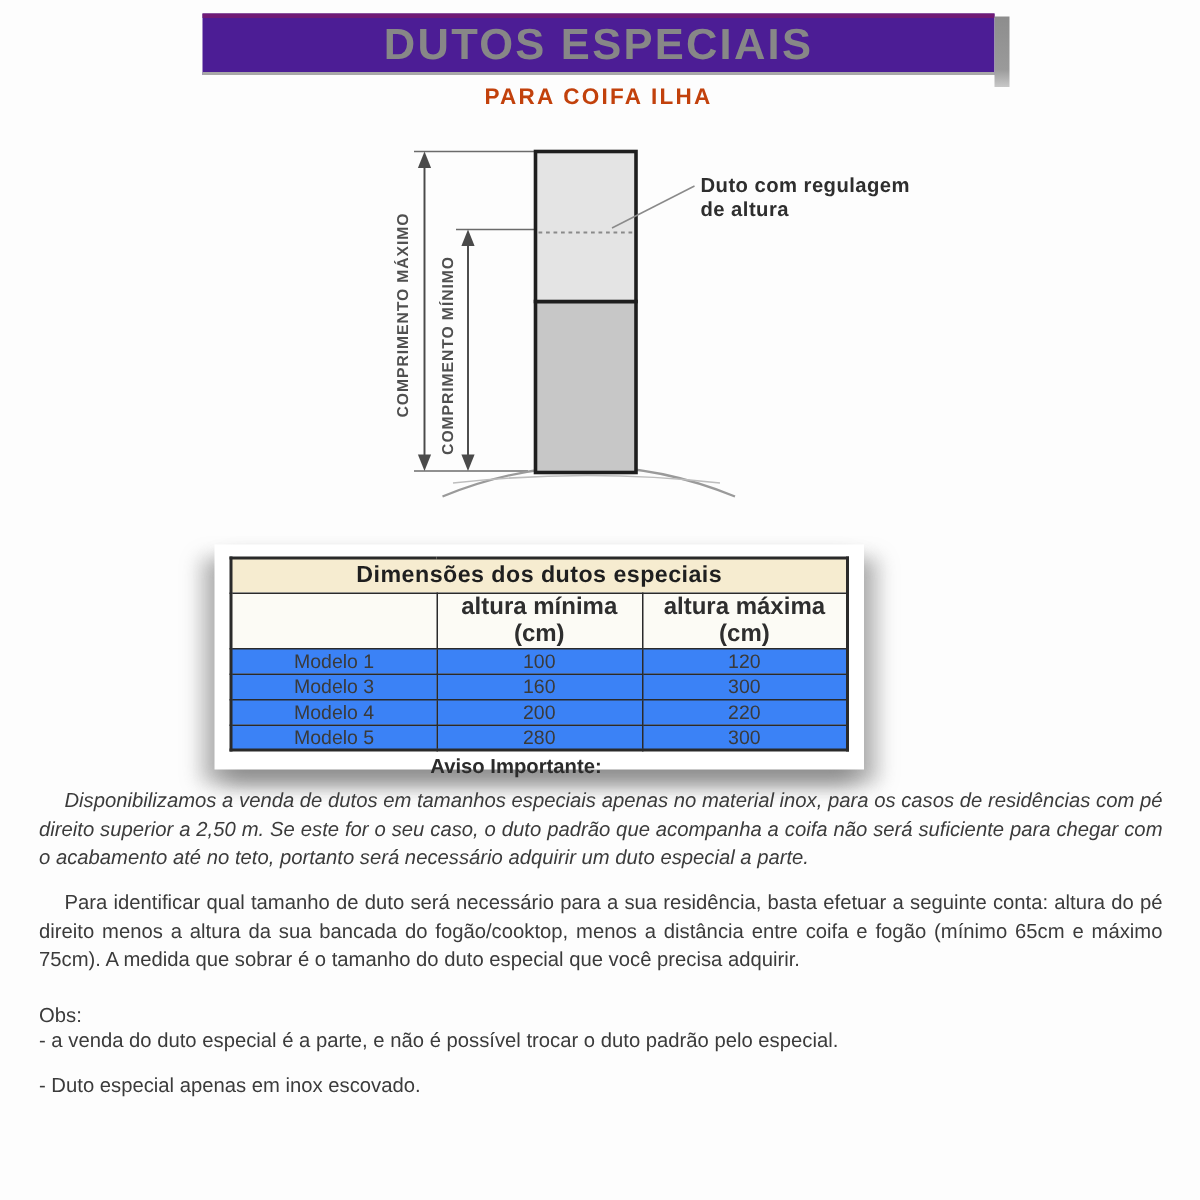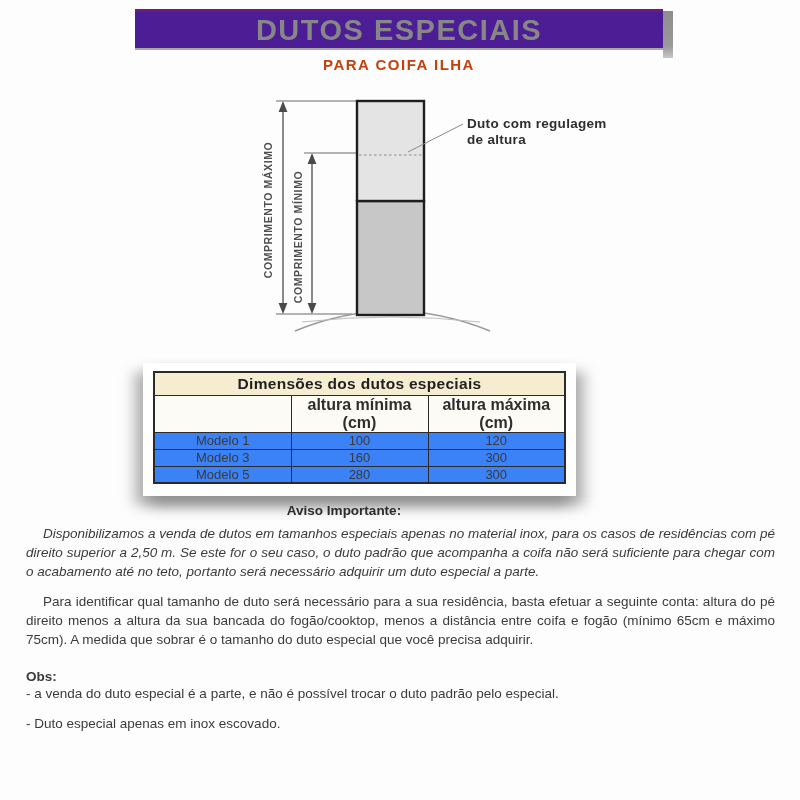--- a/index.html
+++ b/index.html
@@ -69,21 +69,21 @@
     position:absolute; left:0; top:503px; width:688px; text-align:center;
     font-size:13.5px; font-weight:bold; color:#2b2b2b;
   }
   .para {
     position:absolute; left:26px; width:749px;
     font-size:13.5px; line-height:19px; color:#3b3b3b;
     text-align:justify; text-indent:17px;
   }
   .para1 { top:524px;font-style:italic; }
   .para2 { top:592px; }
-  .obs-title { position:absolute; left:26px; top:669px; font-size:13.5px; color:#3b3b3b;font-weight:bold; }
+  .obs-title { position:absolute; left:26px; top:669px; font-size:13.5px; color:#3b3b3b; }
   .obs-item  { position:absolute; left:26px; font-size:13.5px; color:#3b3b3b; }
   .obs1 { top:686px; }
   .obs2 { top:716px; }
 </style>
 </head>
 <body>
 
 <div class="page">
 
   <div class="banner">
@@ -142,20 +142,25 @@
           <td>Modelo 1</td>
           <td>100</td>
           <td>120</td>
         </tr>
         <tr class="t-row">
           <td>Modelo 3</td>
           <td>160</td>
           <td>300</td>
         </tr>
         <tr class="t-row">
+          <td>Modelo 4</td>
+          <td>200</td>
+          <td>220</td>
+        </tr>
+        <tr class="t-row">
           <td>Modelo 5</td>
           <td>280</td>
           <td>300</td>
         </tr>
       </tbody>
     </table>
   </div>
 
   <div class="aviso-title">Aviso Importante:</div>
   <div class="para para1">Disponibilizamos a venda de dutos em tamanhos especiais apenas no material inox, para os casos de residências com pé direito superior a 2,50 m. Se este for o seu caso, o duto padrão que acompanha a coifa não será suficiente para chegar com o acabamento até no teto, portanto será necessário adquirir um duto especial a parte.</div>

